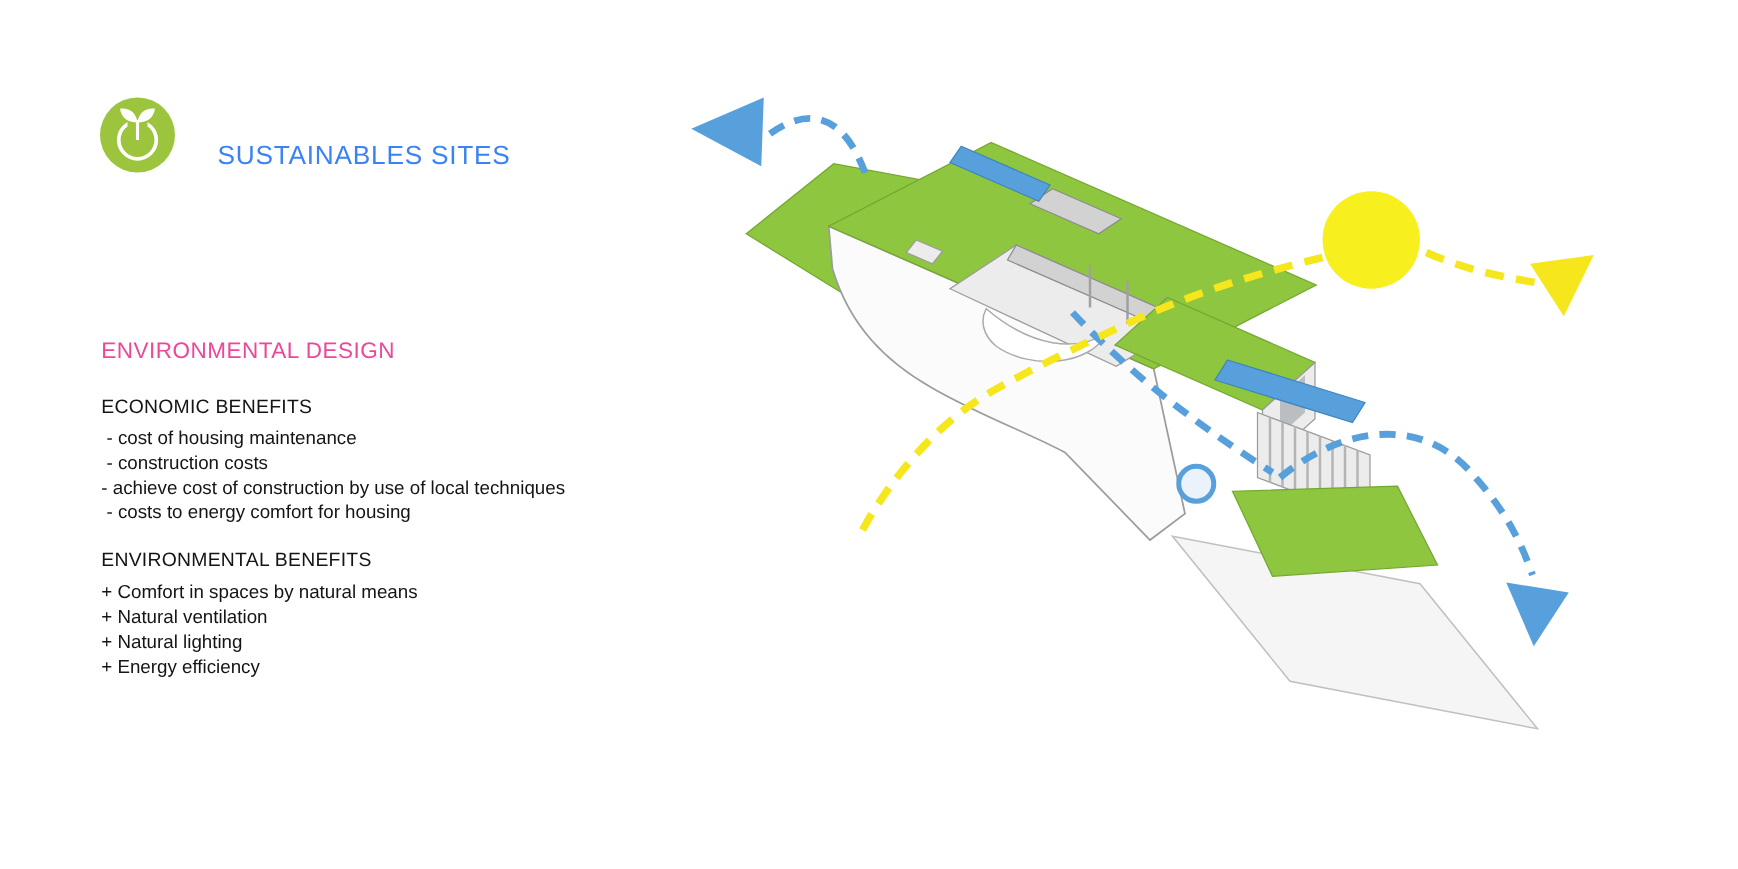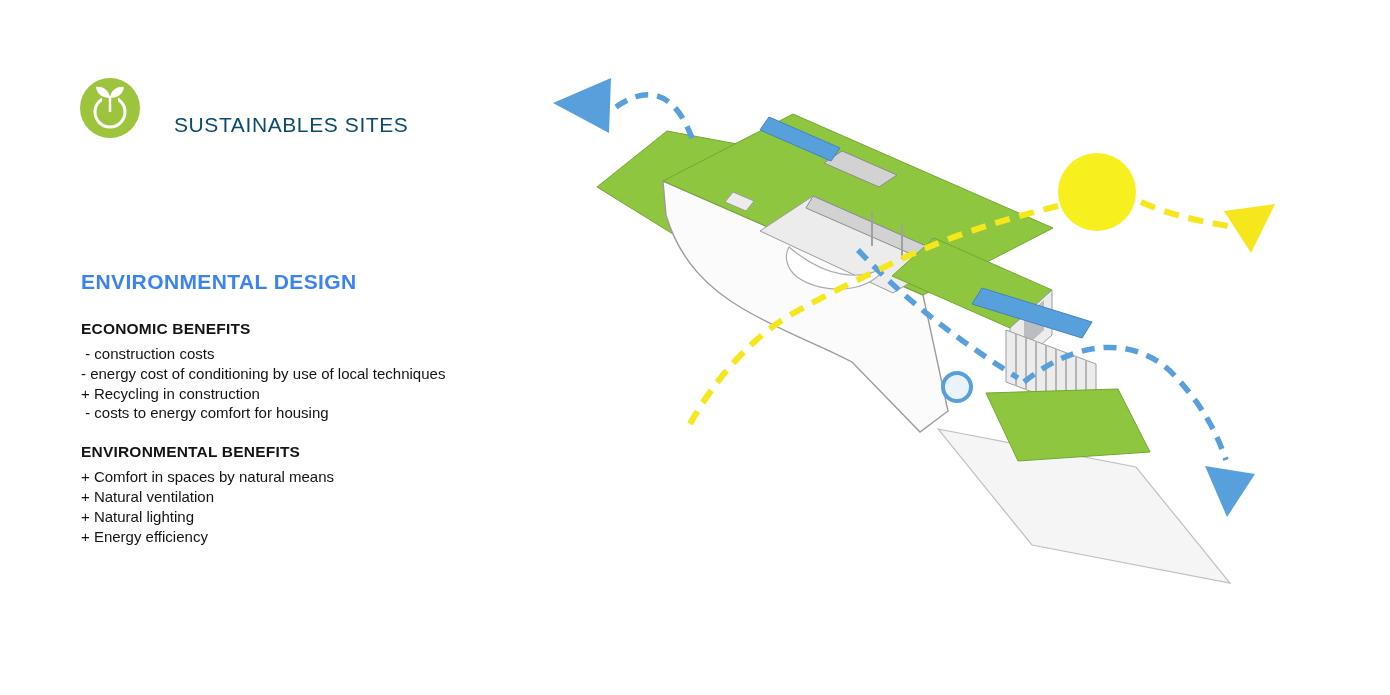--- a/index.html
+++ b/index.html
@@ -9,32 +9,32 @@
     background:#ffffff;
     overflow:hidden;
     font-family:"Liberation Sans", sans-serif;
     color:#1c1c1c;
   }
   
   .logo{position:absolute;left:78px;top:76px;width:64px;height:64px;}
   .slide-title{
     position:absolute;left:174px;top:113px;margin:0;
     font-size:21px;font-weight:400;letter-spacing:.6px;
-    color:#0c4a6e;
+    color:#3b82f6;
   }
   
   .text-panel{position:absolute;left:81px;top:270px;width:420px;}
   .section-heading{
     margin:0 0 26px 0;
-    font-size:21px;font-weight:700;letter-spacing:.4px;color:#3b82f6;
+    font-size:18px;font-weight:400;letter-spacing:.4px;color:#ec4899;
   }
   .benefit-group{margin:0 0 20px 0;}
   .benefit-title{
     margin:0 0 6px 0;
-    font-size:15.5px;font-weight:700;letter-spacing:.2px;color:#141414;
+    font-size:15.5px;font-weight:400;letter-spacing:.2px;color:#141414;
   }
   .benefit-list{list-style:none;margin:0;padding:0;}
   .benefit-list li{
     font-size:15px;line-height:19.8px;white-space:pre-wrap;color:#141414;
   }
   
   .diagram{position:absolute;left:0;top:0;width:1390px;height:695px;}
   .fill-green{fill:#8ec63f;stroke:#74a730;stroke-width:1;}
   .fill-blue{fill:#57a0dc;stroke:#3d85c0;stroke-width:1;}
   .fill-white{fill:#fbfbfb;stroke:#9c9c9c;stroke-width:1.4;}
@@ -66,23 +66,23 @@
   </div>
 
   <h1 class="slide-title">SUSTAINABLES SITES</h1>
 
   <section class="text-panel">
     <h2 class="section-heading">ENVIRONMENTAL DESIGN</h2>
 
     <div class="benefit-group">
       <h3 class="benefit-title">ECONOMIC BENEFITS</h3>
       <ul class="benefit-list">
+        <li> - cost of housing maintenance</li>
         <li> - construction costs</li>
-        <li>- energy cost of conditioning by use of local techniques</li>
-        <li>+ Recycling in construction</li>
+        <li>- achieve cost of construction by use of local techniques</li>
         <li> - costs to energy comfort for housing</li>
       </ul>
     </div>
 
     <div class="benefit-group">
       <h3 class="benefit-title">ENVIRONMENTAL BENEFITS</h3>
       <ul class="benefit-list">
         <li>+ Comfort in spaces by natural means</li>
         <li>+ Natural ventilation</li>
         <li>+ Natural lighting</li>

